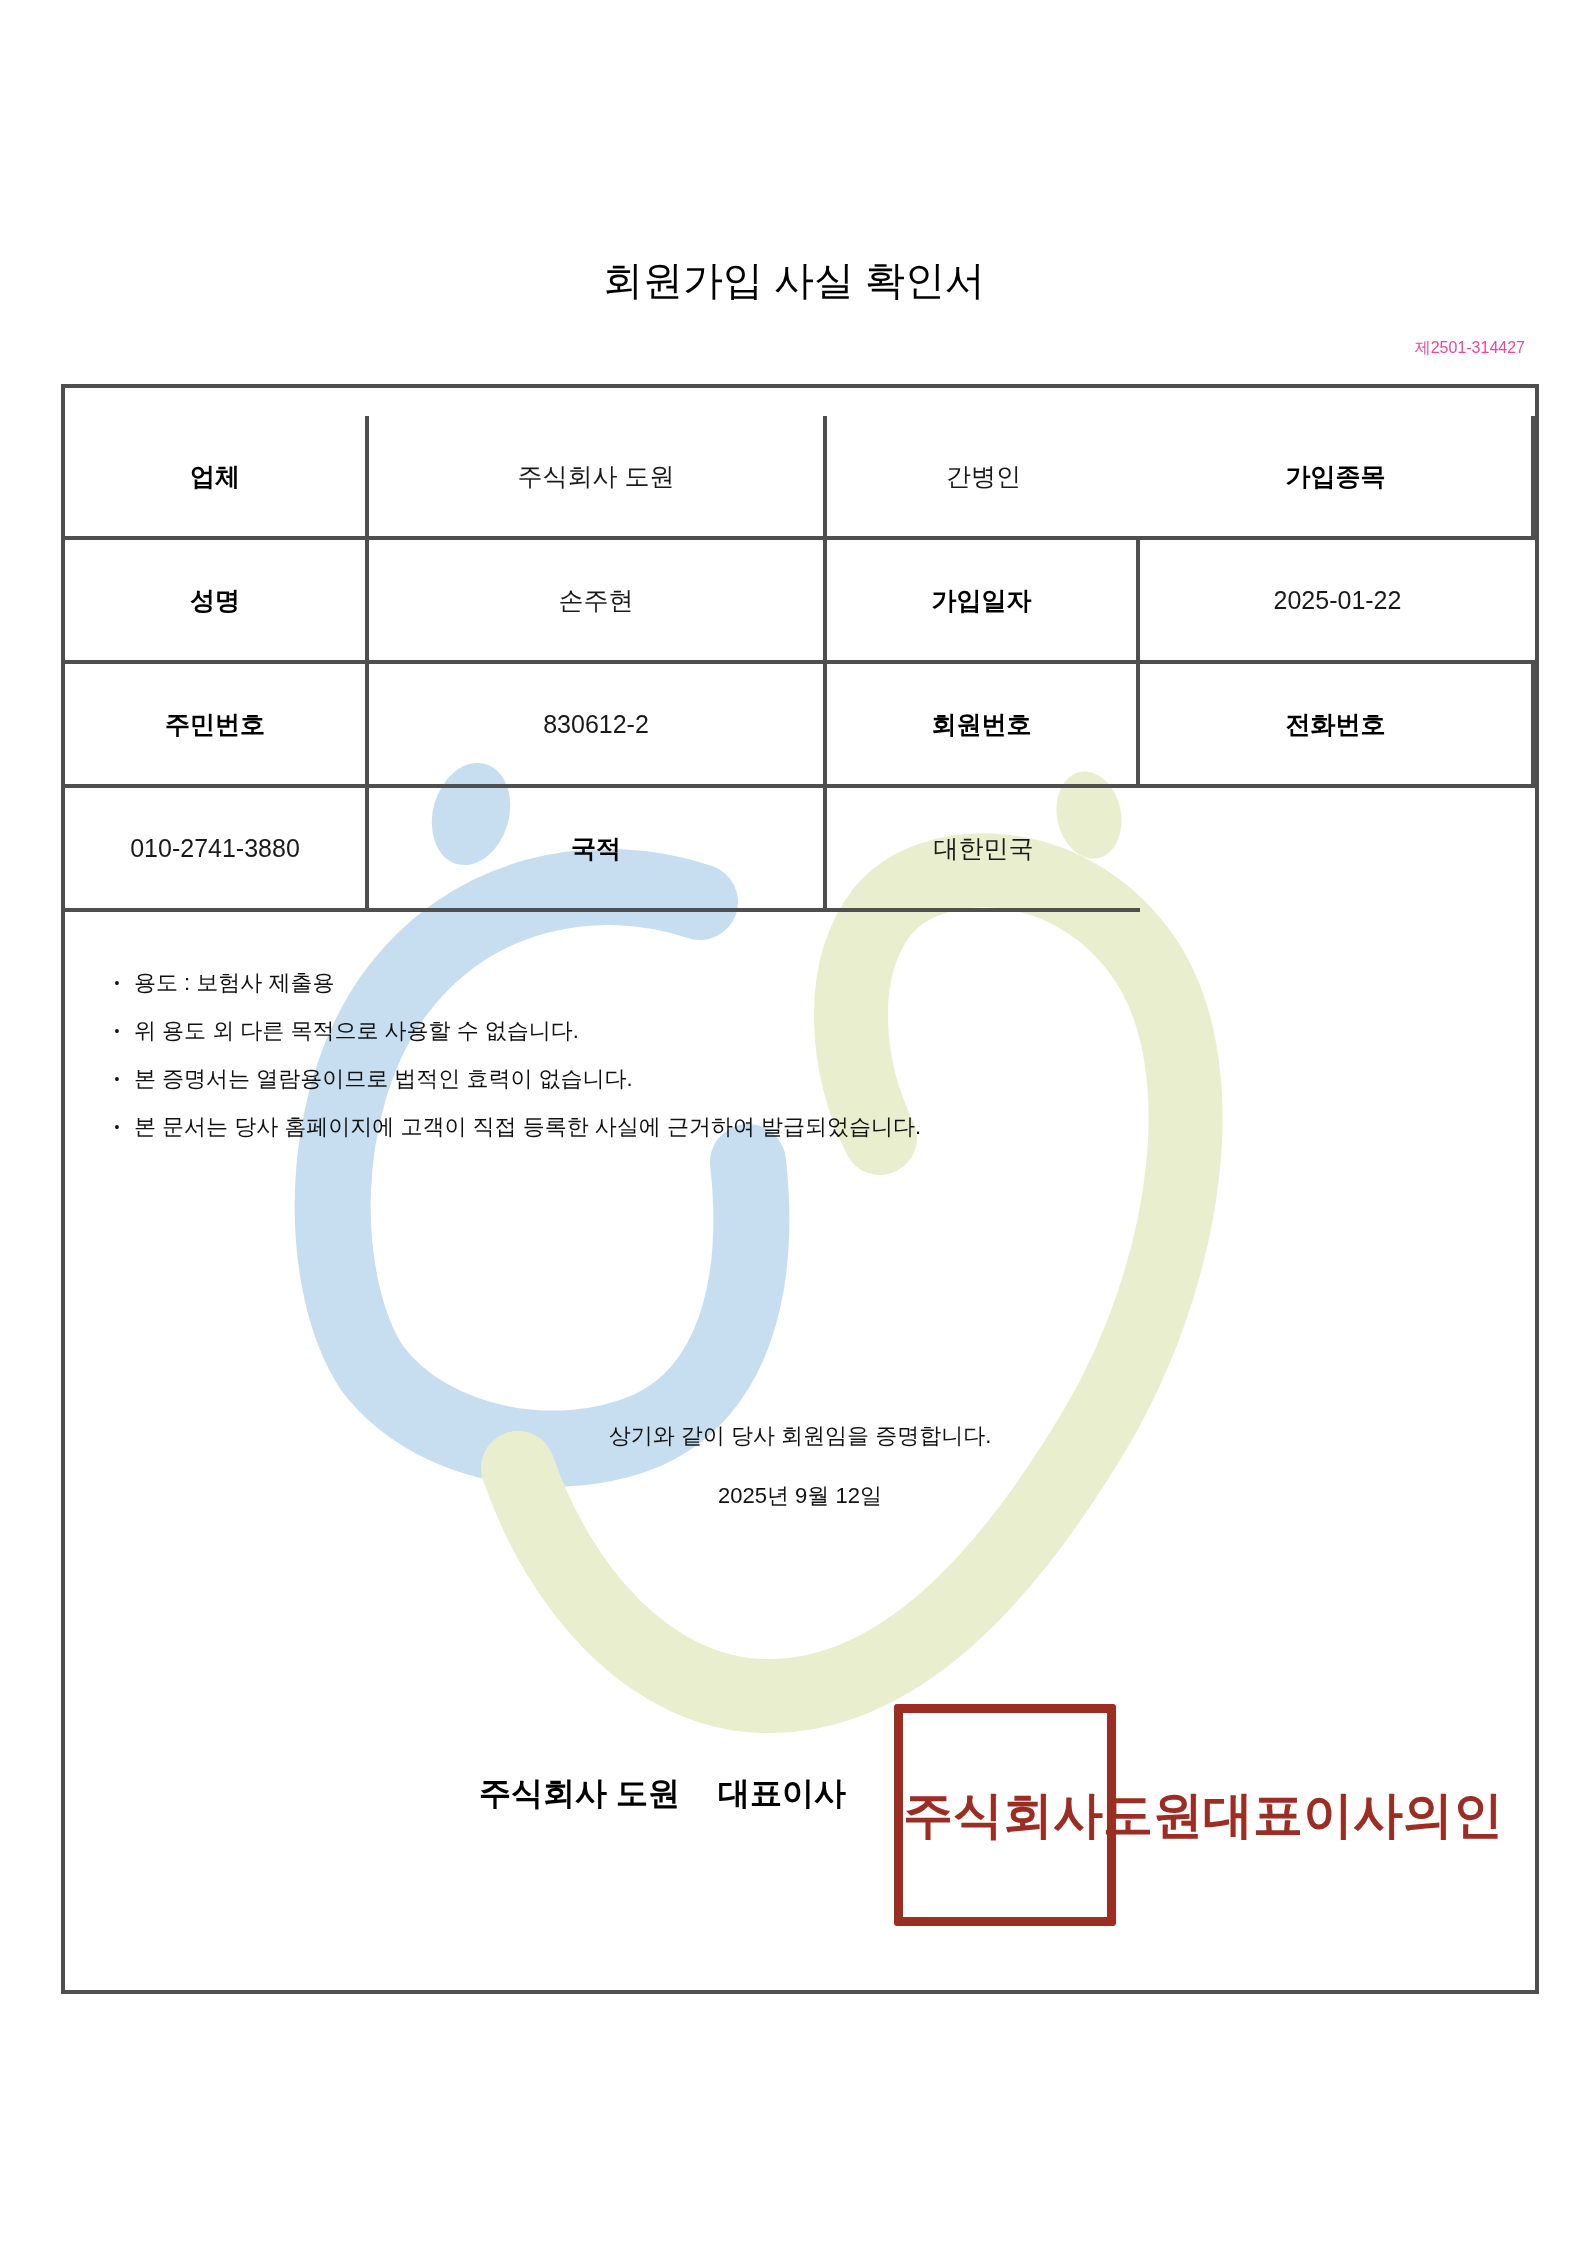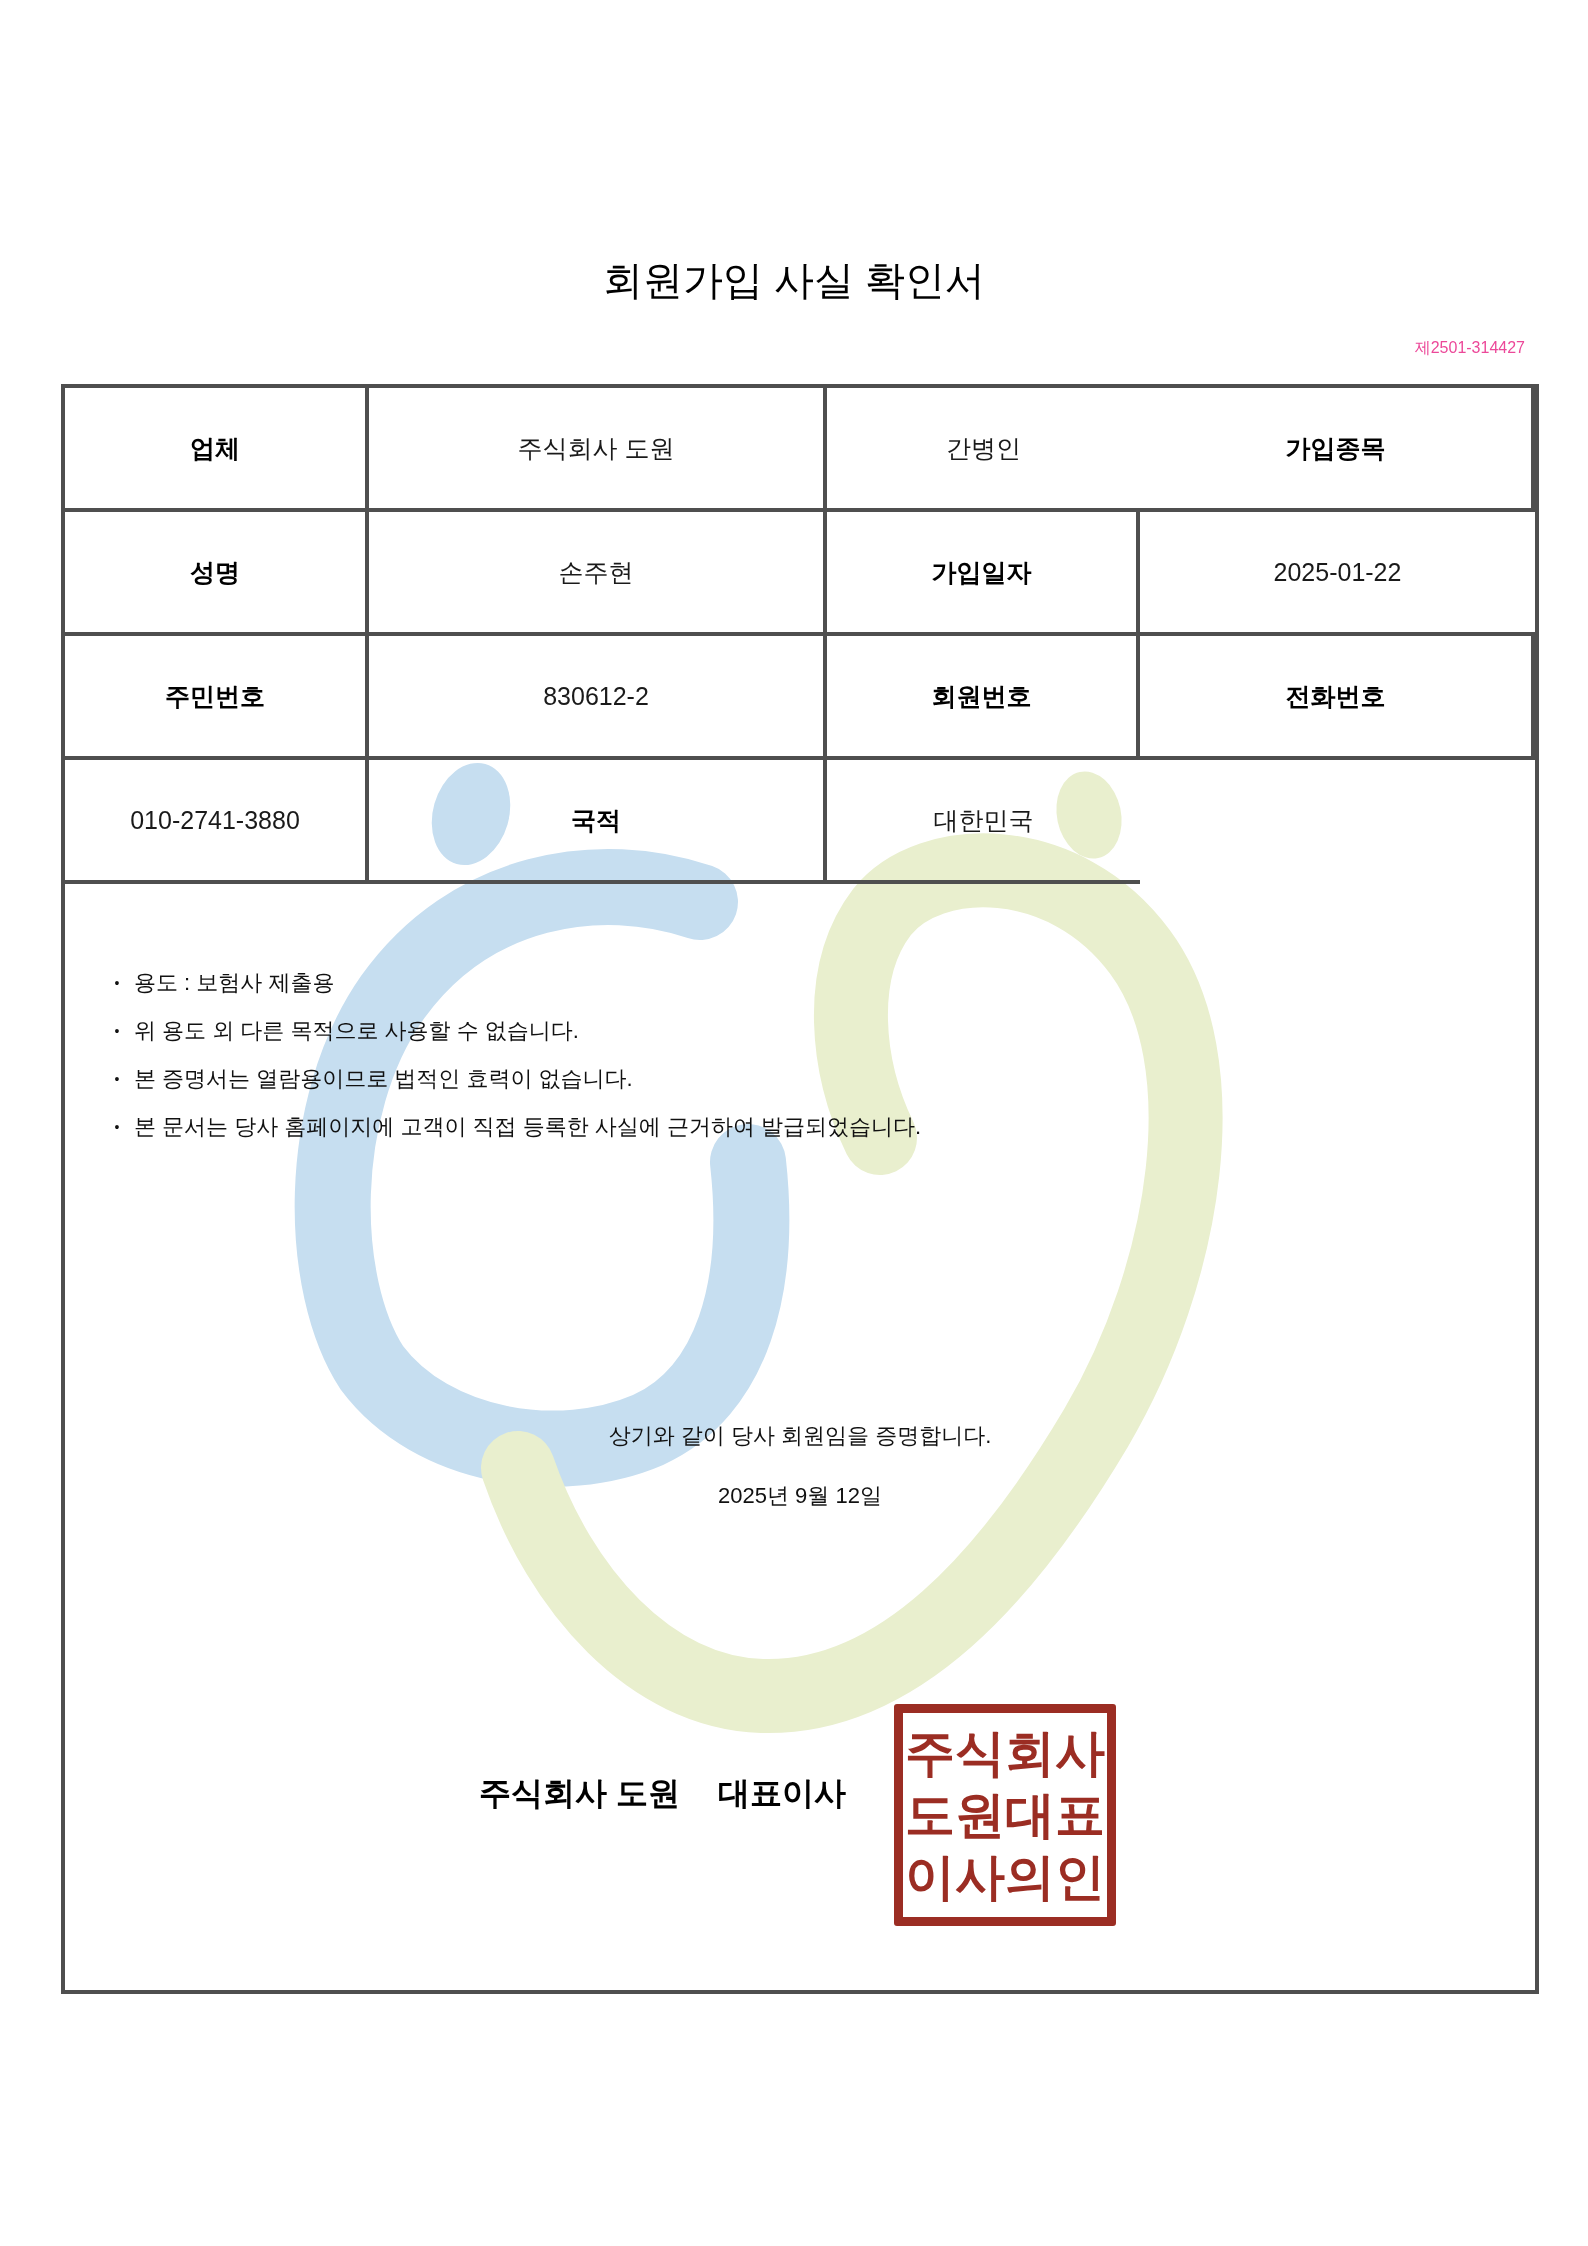--- a/index.html
+++ b/index.html
@@ -32,20 +32,21 @@
     position:absolute; left:61px; top:384px;
     width:1478px; height:1610px;
     border:4px solid #4f4f4f;
     background:transparent;
   }
   .grid {
     display:grid;
     grid-template-columns:304px 458px 313px auto;
     grid-auto-rows:124px;
     width:100%;
+    margin-top:28px;
   }
   .cell {
     display:flex; align-items:center; justify-content:center;
     font-size:25px;
     border-right:4px solid #4f4f4f;
     border-bottom:4px solid #4f4f4f;
     text-align:center;
   }
   .cell.last { border-right:none; }
   .cell.label { font-weight:700; color:#000; }
@@ -76,21 +77,21 @@
     font-size:32px; font-weight:700; line-height:44px; color:#000;
     white-space:nowrap;
   }
 
   .seal {
     position:absolute; left:829px; top:1316px;
     width:222px; height:222px;
     border:9px solid #9b2d23;
     border-radius:3px;
     background:#ffffff;
-    display:flex; flex-direction:column; justify-content:center; align-items:center;
+    display:flex; justify-content:space-between; align-items:center;
   }
   .seal-row {
     font-size:50px; font-weight:700; line-height:62px;
     color:#9b2d23; letter-spacing:0px;
     width:100%; text-align:center; white-space:nowrap;
   }
 </style>
 </head>
 <body>
 

